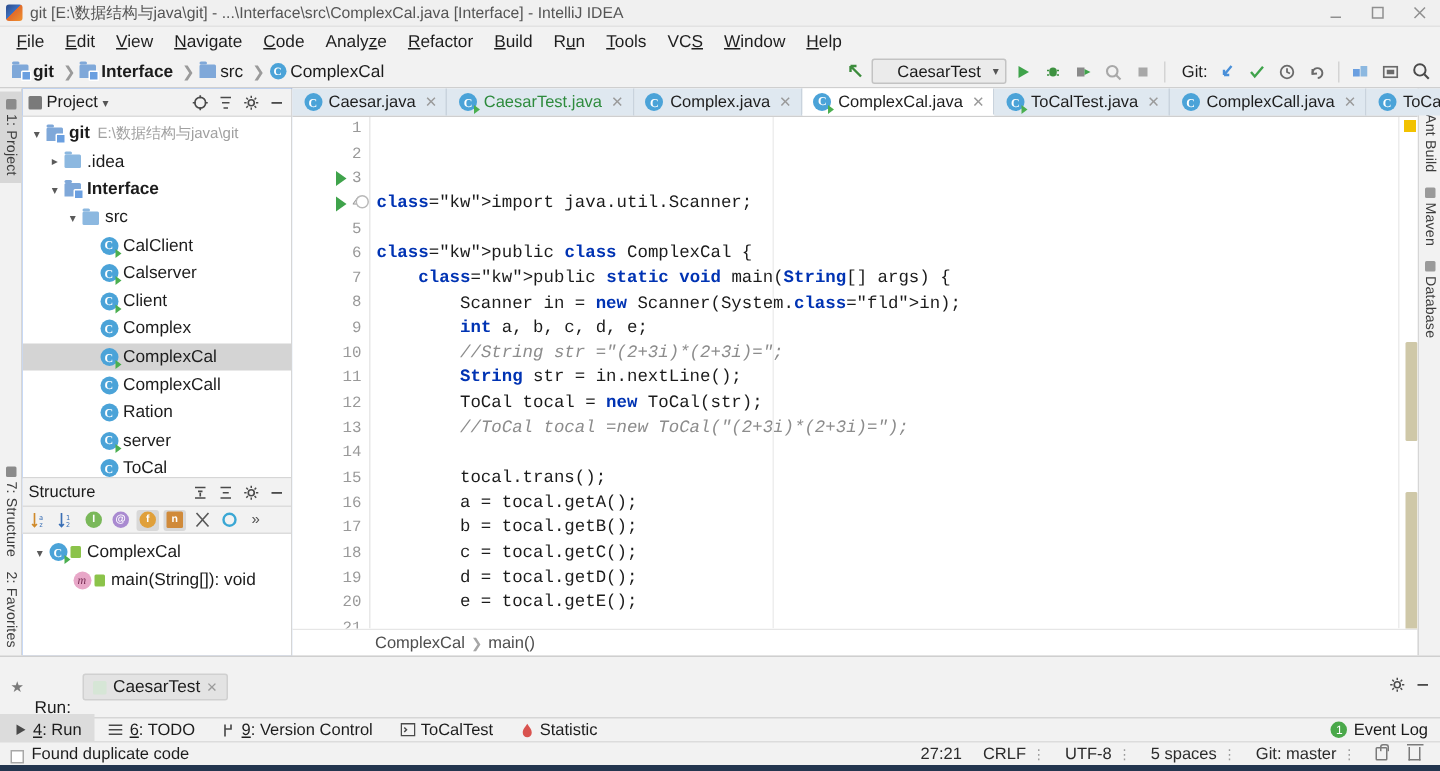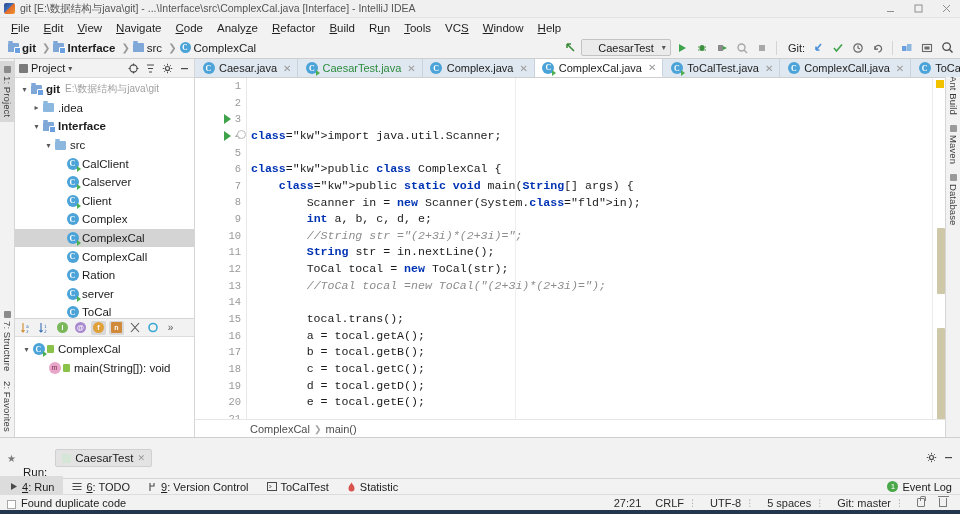--- a/index.html
+++ b/index.html
@@ -466,20 +466,46 @@
           <div class="trow" style="padding-left: 40px;">
             <span class="arrow none">▸</span>
             <span class="ico-wrap">
               <span class="cls run">C</span>
             </span>
             <span class="tlabel">ToCalTest</span>
           </div>
         </div>
 
       <div class="structpanel">
+        <div class="tw-header">
+          <span class="tw-title">Structure</span>
+          <div class="tw-actions">
+            <span class="tw-act">
+              <svg width="11" height="11" viewBox="0 0 11 11">
+                  <path d="M2 2 H9 M4 4.6 H7 M2 9 H9 M5.5 5.5 V8" stroke="#4a4a4a" stroke-width="1.1"></path>
+                </svg>
+            </span>
+            <span class="tw-act">
+              <svg width="11" height="11" viewBox="0 0 11 11">
+                  <path d="M2 2 H9 M3.5 5.5 H7.5 M2 9 H9" stroke="#4a4a4a" stroke-width="1.1"></path>
+                </svg>
+            </span>
+            <span class="tw-act">
+              <svg width="11" height="11" viewBox="0 0 11 11">
+                  <circle cx="5.5" cy="5.5" r="2" fill="none" stroke="#4a4a4a" stroke-width="1.1"></circle>
+                  <path d="M5.5 0.8 V2.4 M5.5 8.6 V10.2 M0.8 5.5 H2.4 M8.6 5.5 H10.2 M2.2 2.2 L3.3 3.3 M7.7 7.7 L8.8 8.8 M8.8 2.2 L7.7 3.3 M3.3 7.7 L2.2 8.8" stroke="#4a4a4a" stroke-width="1"></path>
+                </svg>
+            </span>
+            <span class="tw-act">
+              <svg width="11" height="11" viewBox="0 0 11 11">
+                  <rect x="2" y="5" width="7" height="1.2" fill="#4a4a4a"></rect>
+                </svg>
+            </span>
+          </div>
+        </div>
 
         <div class="struct-toolbar">
           <span class="sbtn">
             <svg width="13" height="12" viewBox="0 0 13 12">
                 <path d="M3 1 V10 M1.4 8.3 L3 10 L4.6 8.3" stroke="#d08a2a" stroke-width="1.1" fill="none"></path>
                 <text x="6" y="5.5" font-size="4.5" fill="#3a6fb5" font-family="monospace">a</text>
                 <text x="6" y="10.5" font-size="4.5" fill="#3a6fb5" font-family="monospace">z</text>
               </svg>
           </span>
           <span class="sbtn">

